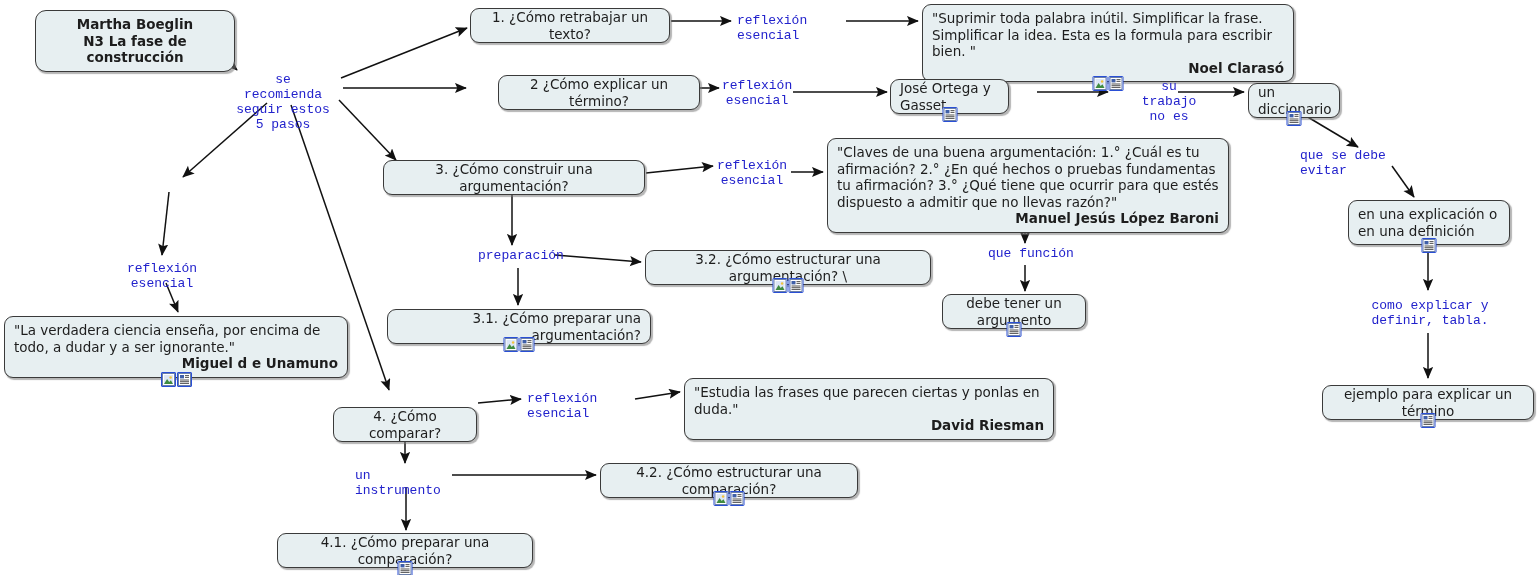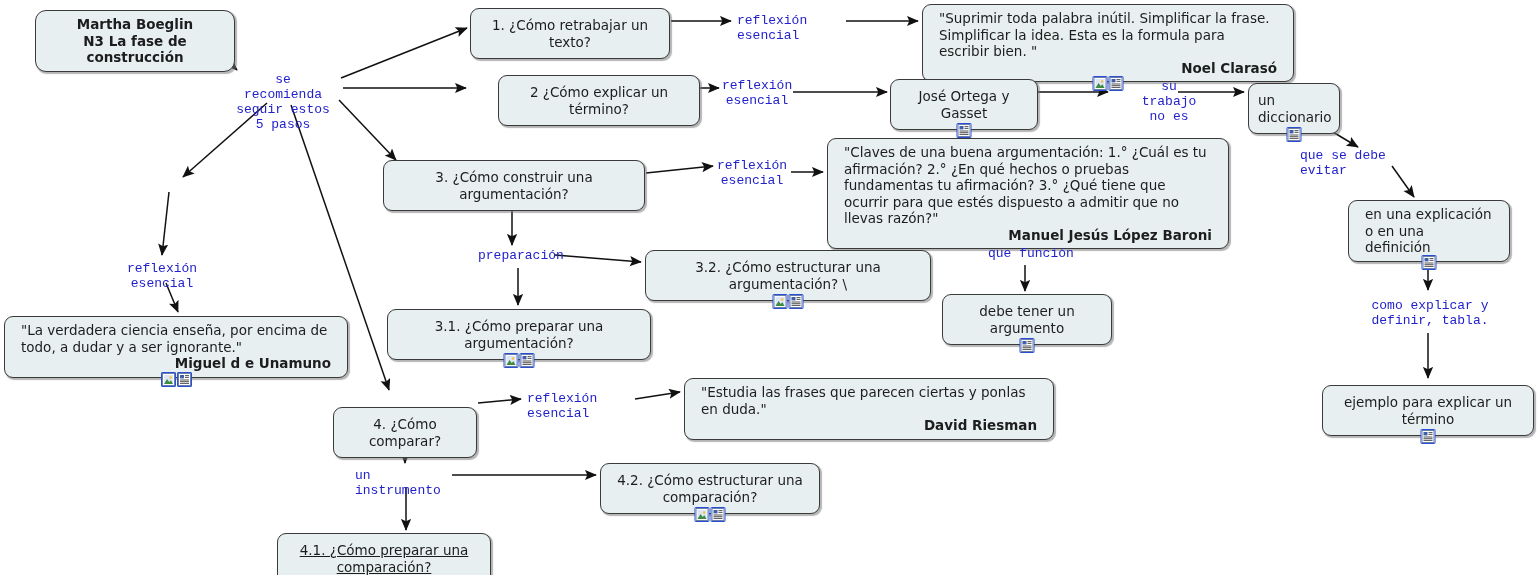--- a/index.html
+++ b/index.html
@@ -22,25 +22,25 @@
   }
   .node{
     position:absolute;
     box-sizing:border-box;
     background:#e7eff1;
     border:1px solid #3a3a3a;
     border-radius:9px;
     color:#1d1d1d;
     font-size:13.5px;
     line-height:16.5px;
-    padding:5px 16px;
+    padding:5px 9px;
     box-shadow:1.5px 1.5px 1px rgba(120,120,120,0.55);
     z-index:3;
   }
-  .node.tight{padding:8px 9px;}
+  .node.tight{padding:0 9px;}
   .node .attrib{
     display:block;
     text-align:right;
     font-weight:bold;
   }
   .node.title{
     font-weight:bold;
     text-align:center;
     border-width:1.6px;
     border-radius:11px;
@@ -192,21 +192,21 @@
     </span>
   </div>
 
   <div class="node tight" style="left:469px;top:75px;width:202px;text-align:center;margin-left:29px;">
     <span>2 ¿Cómo explicar un término?</span>
   </div>
 
   <div class="lbl ctr" style="left:722px;top:78px;width:70px;">reflexión
 esencial</div>
 
-  <div class="node tight" style="left:890px;top:79px;width:148px;text-align:center;">
+  <div class="node tight" style="left:890px;top:79px;width:119px;text-align:left;">
     <span>José Ortega y Gasset</span>
     <span class="icons at">
       <span class="ico">
         <svg viewBox="0 0 13 13">
             <rect x="0.5" y="0.5" width="12" height="12" fill="#ffffff" stroke="#6a7fa8" stroke-width="1"></rect>
             <rect x="2" y="2" width="4" height="3.4" fill="#3f5fa8"></rect>
             <g stroke="#333333" stroke-width="0.85">
               <line x1="7" y1="2.6" x2="11" y2="2.6"></line>
               <line x1="7" y1="4.4" x2="11" y2="4.4"></line>
               <line x1="2" y1="7" x2="11" y2="7"></line>
@@ -317,21 +317,21 @@
               <line x1="7" y1="4.4" x2="11" y2="4.4"></line>
               <line x1="2" y1="7" x2="11" y2="7"></line>
               <line x1="2" y1="8.7" x2="11" y2="8.7"></line>
               <line x1="2" y1="10.4" x2="11" y2="10.4"></line>
             </g>
           </svg>
       </span>
     </span>
   </div>
 
-  <div class="node tight" style="left:387px;top:309px;width:264px;text-align:center;">
+  <div class="node tight" style="left:387px;top:309px;width:264px;text-align:right;">
     <span>3.1. ¿Cómo preparar una argumentación?</span>
     <span class="icons at">
       <span class="ico">
         <svg viewBox="0 0 13 13">
             <rect x="0.5" y="0.5" width="12" height="12" fill="#ffffff" stroke="#6a7fa8" stroke-width="1"></rect>
             <rect x="2" y="2" width="9" height="9" fill="#dce6f5"></rect>
             <circle cx="8.6" cy="4.4" r="1.25" fill="#f2c33c"></circle>
             <path d="M2,11 L5.1,6.1 L7.2,9 L8.9,7.3 L11,11 z" fill="#3f8b3f"></path>
           </svg>
       </span>
@@ -346,21 +346,21 @@
               <line x1="2" y1="8.7" x2="11" y2="8.7"></line>
               <line x1="2" y1="10.4" x2="11" y2="10.4"></line>
             </g>
           </svg>
       </span>
     </span>
   </div>
 
   <div class="lbl" style="left:988px;top:246px;width:100px;">que función</div>
 
-  <div class="node tight" style="left:942px;top:294px;width:170px;text-align:center;">
+  <div class="node tight" style="left:942px;top:294px;width:144px;text-align:center;">
     <span>debe tener un argumento</span>
     <span class="icons at">
       <span class="ico">
         <svg viewBox="0 0 13 13">
             <rect x="0.5" y="0.5" width="12" height="12" fill="#ffffff" stroke="#6a7fa8" stroke-width="1"></rect>
             <rect x="2" y="2" width="4" height="3.4" fill="#3f5fa8"></rect>
             <g stroke="#333333" stroke-width="0.85">
               <line x1="7" y1="2.6" x2="11" y2="2.6"></line>
               <line x1="7" y1="4.4" x2="11" y2="4.4"></line>
               <line x1="2" y1="7" x2="11" y2="7"></line>
@@ -409,21 +409,21 @@
 
   <div class="lbl" style="left:527px;top:391px;width:116px;">reflexión esencial</div>
 
   <div class="node" style="left:684px;top:378px;width:370px;">
     <span>"Estudia las frases que parecen ciertas y ponlas en duda."</span>
     <span class="attrib">David Riesman</span>
   </div>
 
   <div class="lbl" style="left:355px;top:468px;width:100px;">un instrumento</div>
 
-  <div class="node tight" style="left:600px;top:463px;width:220px;text-align:center;">
+  <div class="node tight" style="left:600px;top:463px;width:258px;text-align:center;">
     <span>4.2. ¿Cómo estructurar una comparación?</span>
     <span class="icons at">
       <span class="ico">
         <svg viewBox="0 0 13 13">
             <rect x="0.5" y="0.5" width="12" height="12" fill="#ffffff" stroke="#6a7fa8" stroke-width="1"></rect>
             <rect x="2" y="2" width="9" height="9" fill="#dce6f5"></rect>
             <circle cx="8.6" cy="4.4" r="1.25" fill="#f2c33c"></circle>
             <path d="M2,11 L5.1,6.1 L7.2,9 L8.9,7.3 L11,11 z" fill="#3f8b3f"></path>
           </svg>
       </span>
@@ -436,21 +436,21 @@
               <line x1="7" y1="4.4" x2="11" y2="4.4"></line>
               <line x1="2" y1="7" x2="11" y2="7"></line>
               <line x1="2" y1="8.7" x2="11" y2="8.7"></line>
               <line x1="2" y1="10.4" x2="11" y2="10.4"></line>
             </g>
           </svg>
       </span>
     </span>
   </div>
 
-  <div class="node tight" style="left:277px;top:533px;width:214px;text-align:center;text-decoration:underline;">
+  <div class="node tight" style="left:277px;top:533px;width:256px;text-align:center;">
     <span>4.1. ¿Cómo preparar una comparación?</span>
     <span class="icons at">
       <span class="ico">
         <svg viewBox="0 0 13 13">
             <rect x="0.5" y="0.5" width="12" height="12" fill="#ffffff" stroke="#6a7fa8" stroke-width="1"></rect>
             <rect x="2" y="2" width="4" height="3.4" fill="#3f5fa8"></rect>
             <g stroke="#333333" stroke-width="0.85">
               <line x1="7" y1="2.6" x2="11" y2="2.6"></line>
               <line x1="7" y1="4.4" x2="11" y2="4.4"></line>
               <line x1="2" y1="7" x2="11" y2="7"></line>

